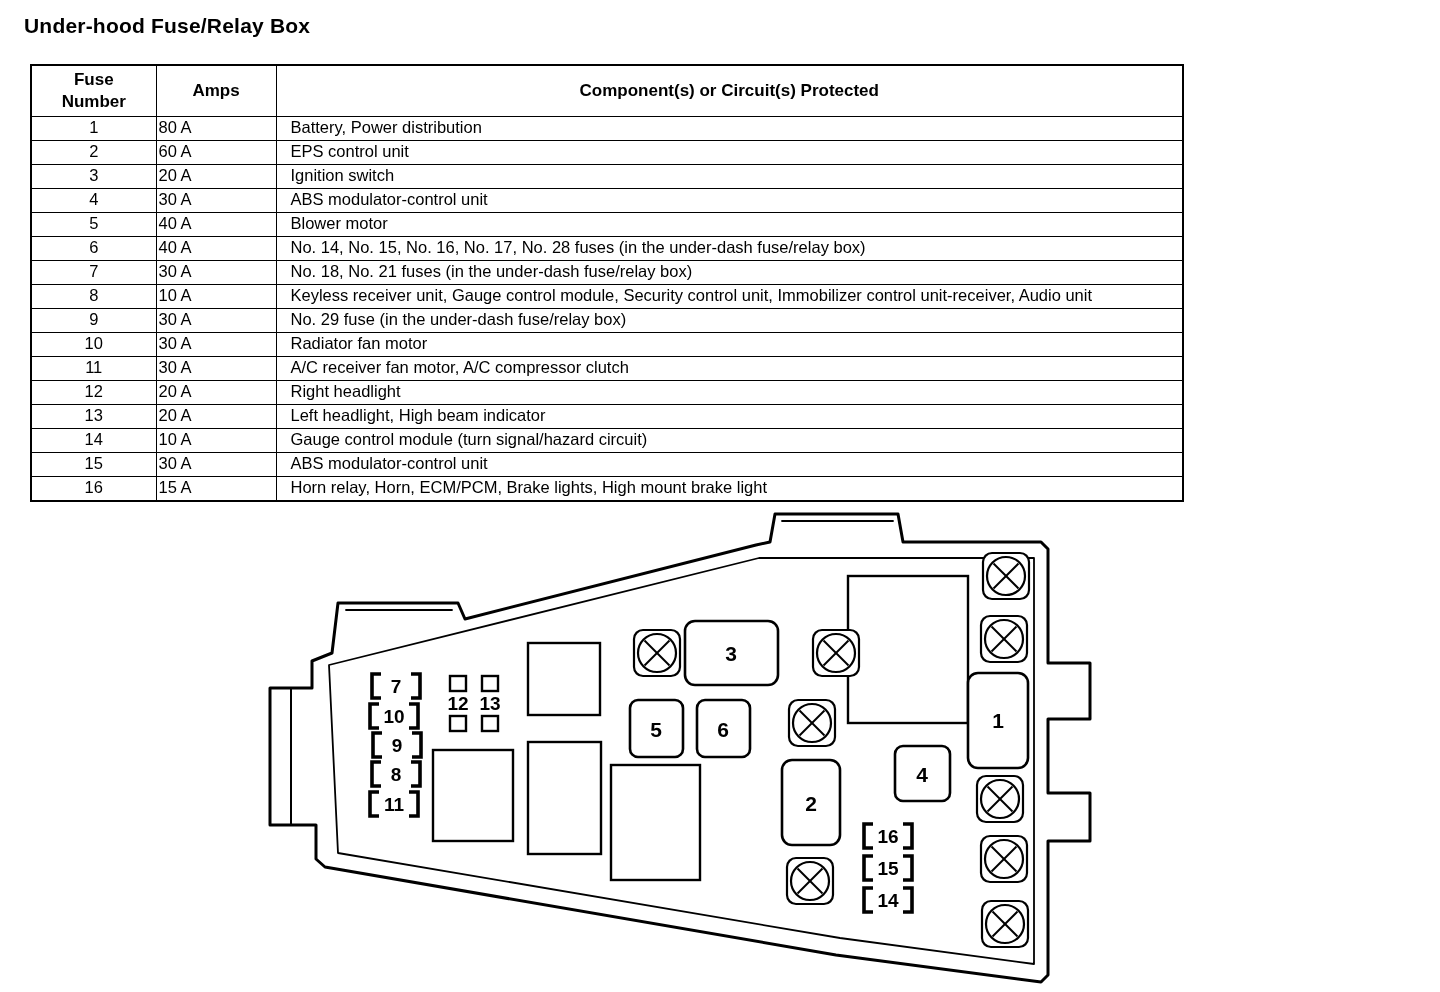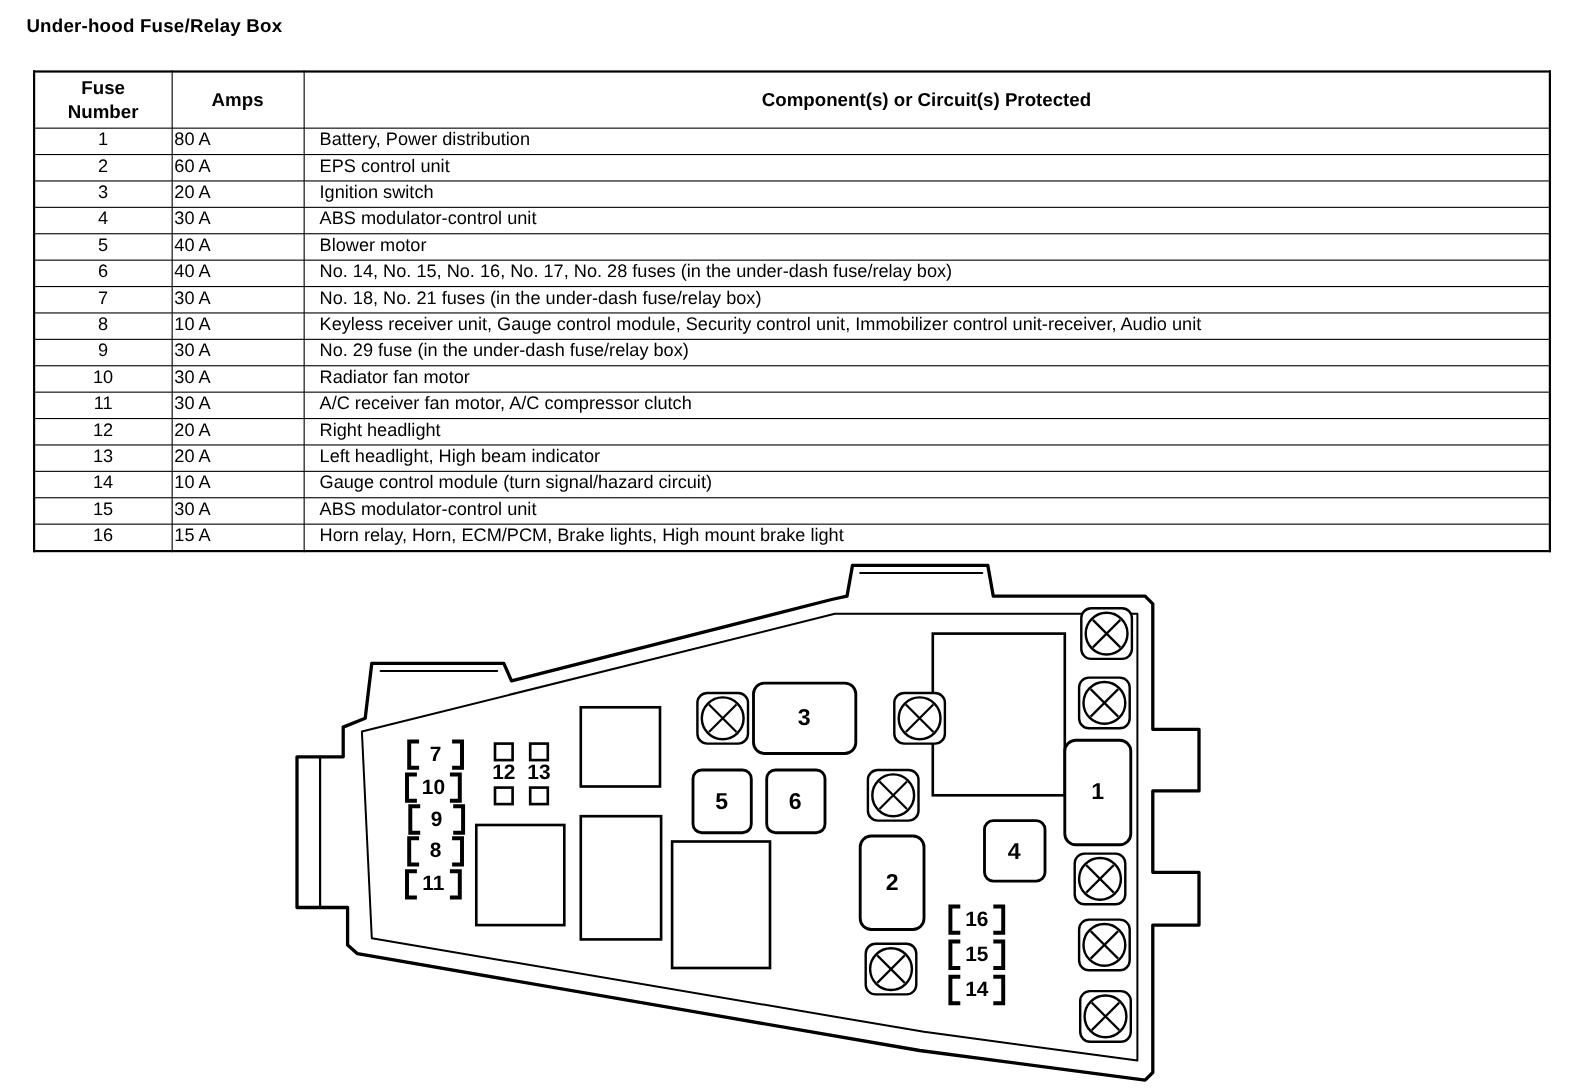--- a/index.html
+++ b/index.html
@@ -10,29 +10,29 @@
     height: 992px;
     position: relative;
     font-family: "Liberation Sans", sans-serif;
     color: #000;
     overflow: hidden;
   }
   .page-title {
     position: absolute;
     left: 24px;
     top: 14px;
-    font-size: 17px;
+    font-size: 21px;
     font-weight: bold;
     letter-spacing: 0.2px;
   }
   table.fuse-table {
     position: absolute;
     left: 30px;
     top: 64px;
-    width: 1380px;
+    width: 1154px;
     border-collapse: collapse;
     table-layout: fixed;
     border: 2.5px solid #000;
   }
   .fuse-table th, .fuse-table td {
     border: 1.6px solid #000;
   }
   .fuse-table th {
     font-size: 17px;
     font-weight: bold;

